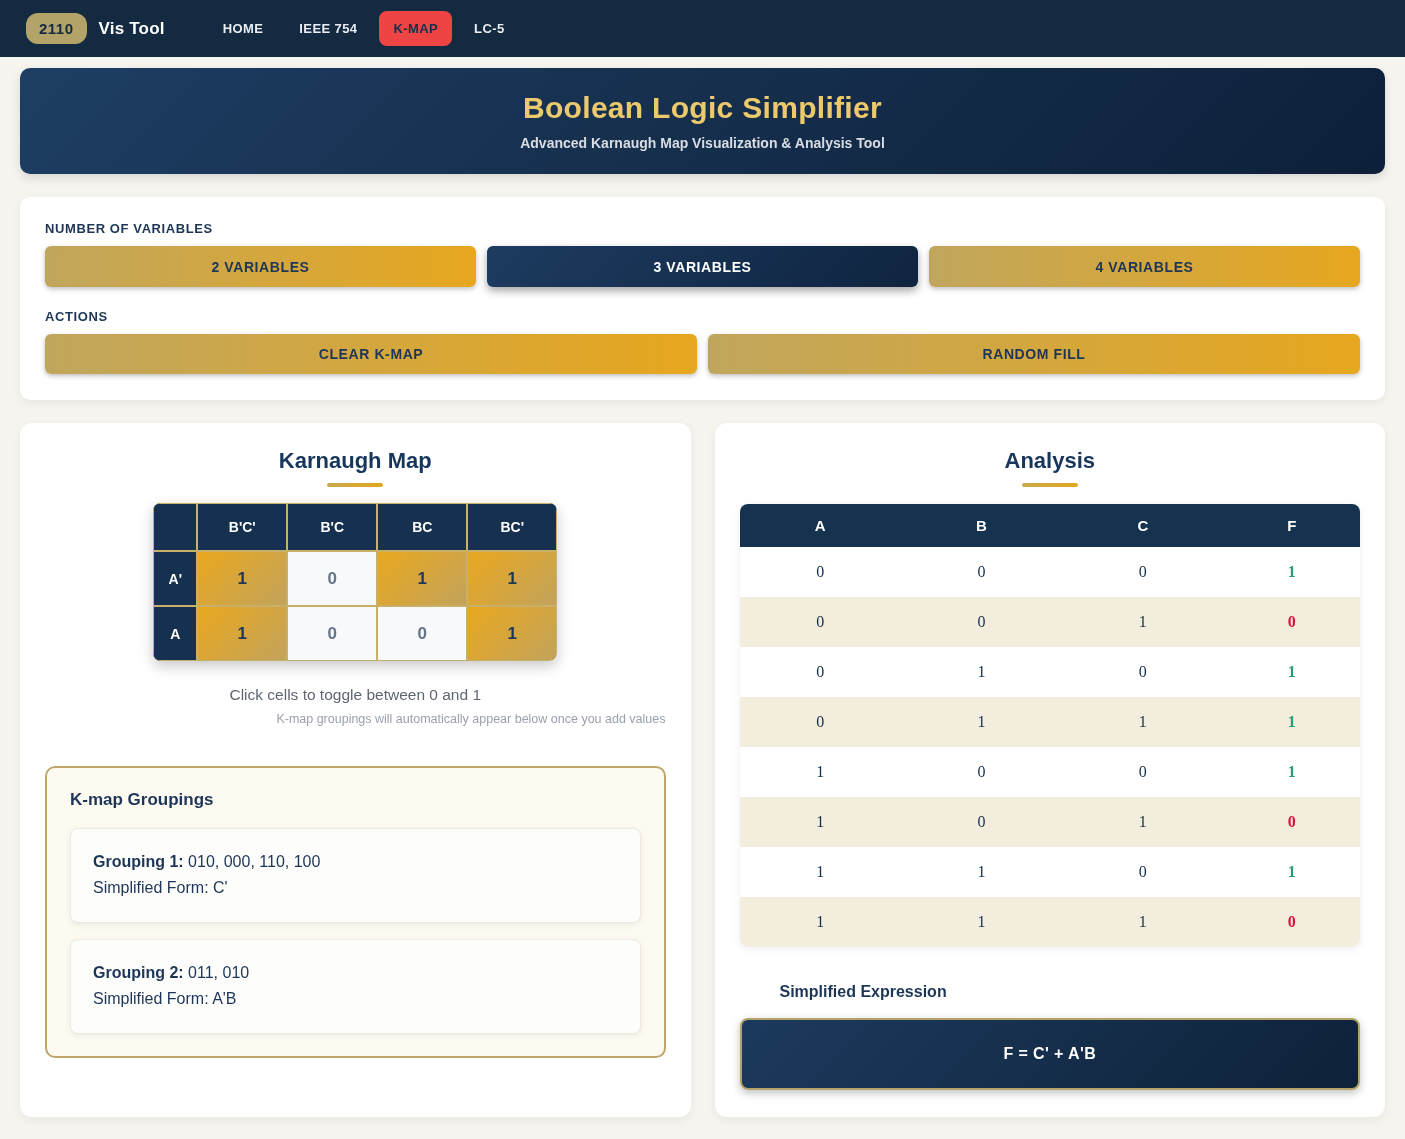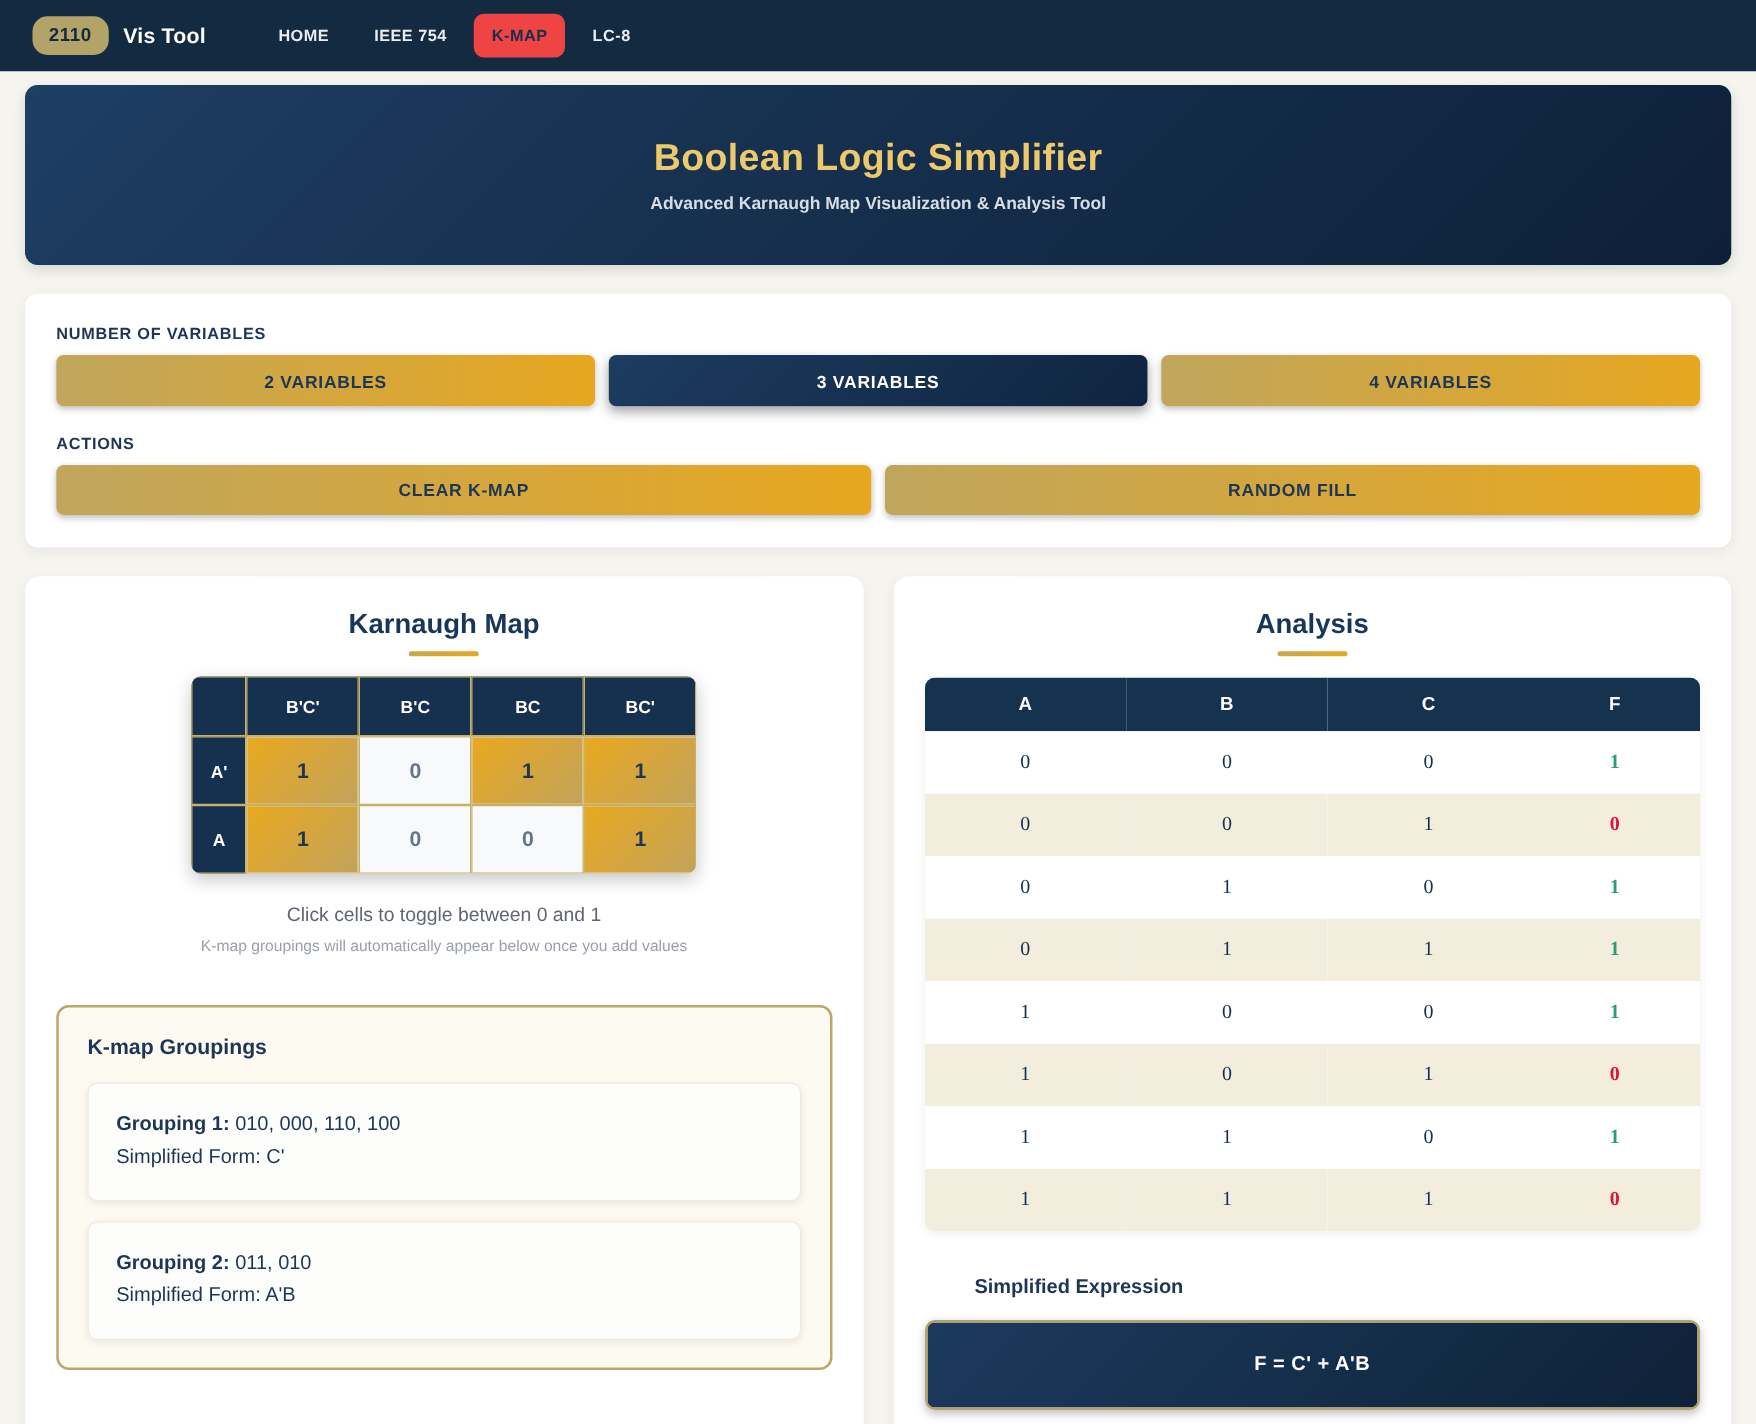--- a/index.html
+++ b/index.html
@@ -39,21 +39,21 @@
     padding: 10px 14px;
     border-radius: 8px;
     cursor: pointer;
     text-decoration: none;
   }
   .nav-item.active { background: #ef4444; color: #14304d; }
 
   
   .banner {
     margin: 11px 20px 0 20px;
-    height: 144px;
+    height: 106px;
     border-radius: 10px;
     background: linear-gradient(135deg, #1e3e64 0%, #16304e 45%, #0d203a 100%);
     display: flex;
     flex-direction: column;
     align-items: center;
     justify-content: center;
     box-shadow: 0 4px 10px rgba(0,0,0,0.12);
   }
   .banner-title {
     color: #ecc96d;
@@ -159,21 +159,21 @@
   table.kmap td {
     width: 90px; height: 55px;
     font-size: 17px;
     font-weight: bold;
     cursor: pointer;
   }
   td.cell-on { background: linear-gradient(135deg, #e9a81f 0%, #c2a35c 100%); color: #1d3557; }
   td.cell-off { background: #f8f9fa; color: #64748b; }
 
   .kmap-hint { text-align: center; margin-top: 25px; color: #5f6672; font-size: 15.5px; }
-  .kmap-subhint { text-align: center; margin-top: 8px; color: #9aa0ab; font-size: 12.5px; }
+  .kmap-subhint { text-align: right; margin-top: 8px; color: #9aa0ab; font-size: 12.5px; }
 
   
   .groupings-box {
     margin-top: 40px;
     background: #fdfaf1;
     border: 2px solid #bfa668;
     border-radius: 10px;
     padding: 22px 23px;
   }
   .groupings-title { color: #1d3557; font-size: 17px; font-weight: bold; margin-bottom: 18px; }
@@ -242,21 +242,21 @@
 
 <nav class="navbar">
   <div class="brand">
     <span class="badge">2110</span>
     <span class="brand-name">Vis Tool</span>
   </div>
   <div class="nav-items">
     <a class="nav-item">HOME</a>
     <a class="nav-item">IEEE 754</a>
     <a class="nav-item active">K-MAP</a>
-    <a class="nav-item">LC-8</a>
+    <a class="nav-item">LC-5</a>
   </div>
 </nav>
 
 <header class="banner">
   <div class="banner-title">Boolean Logic Simplifier</div>
   <div class="banner-subtitle">Advanced Karnaugh Map Visualization &amp; Analysis Tool</div>
 </header>
 
 <section class="controls-card">
   <div class="control-label">NUMBER OF VARIABLES</div>

